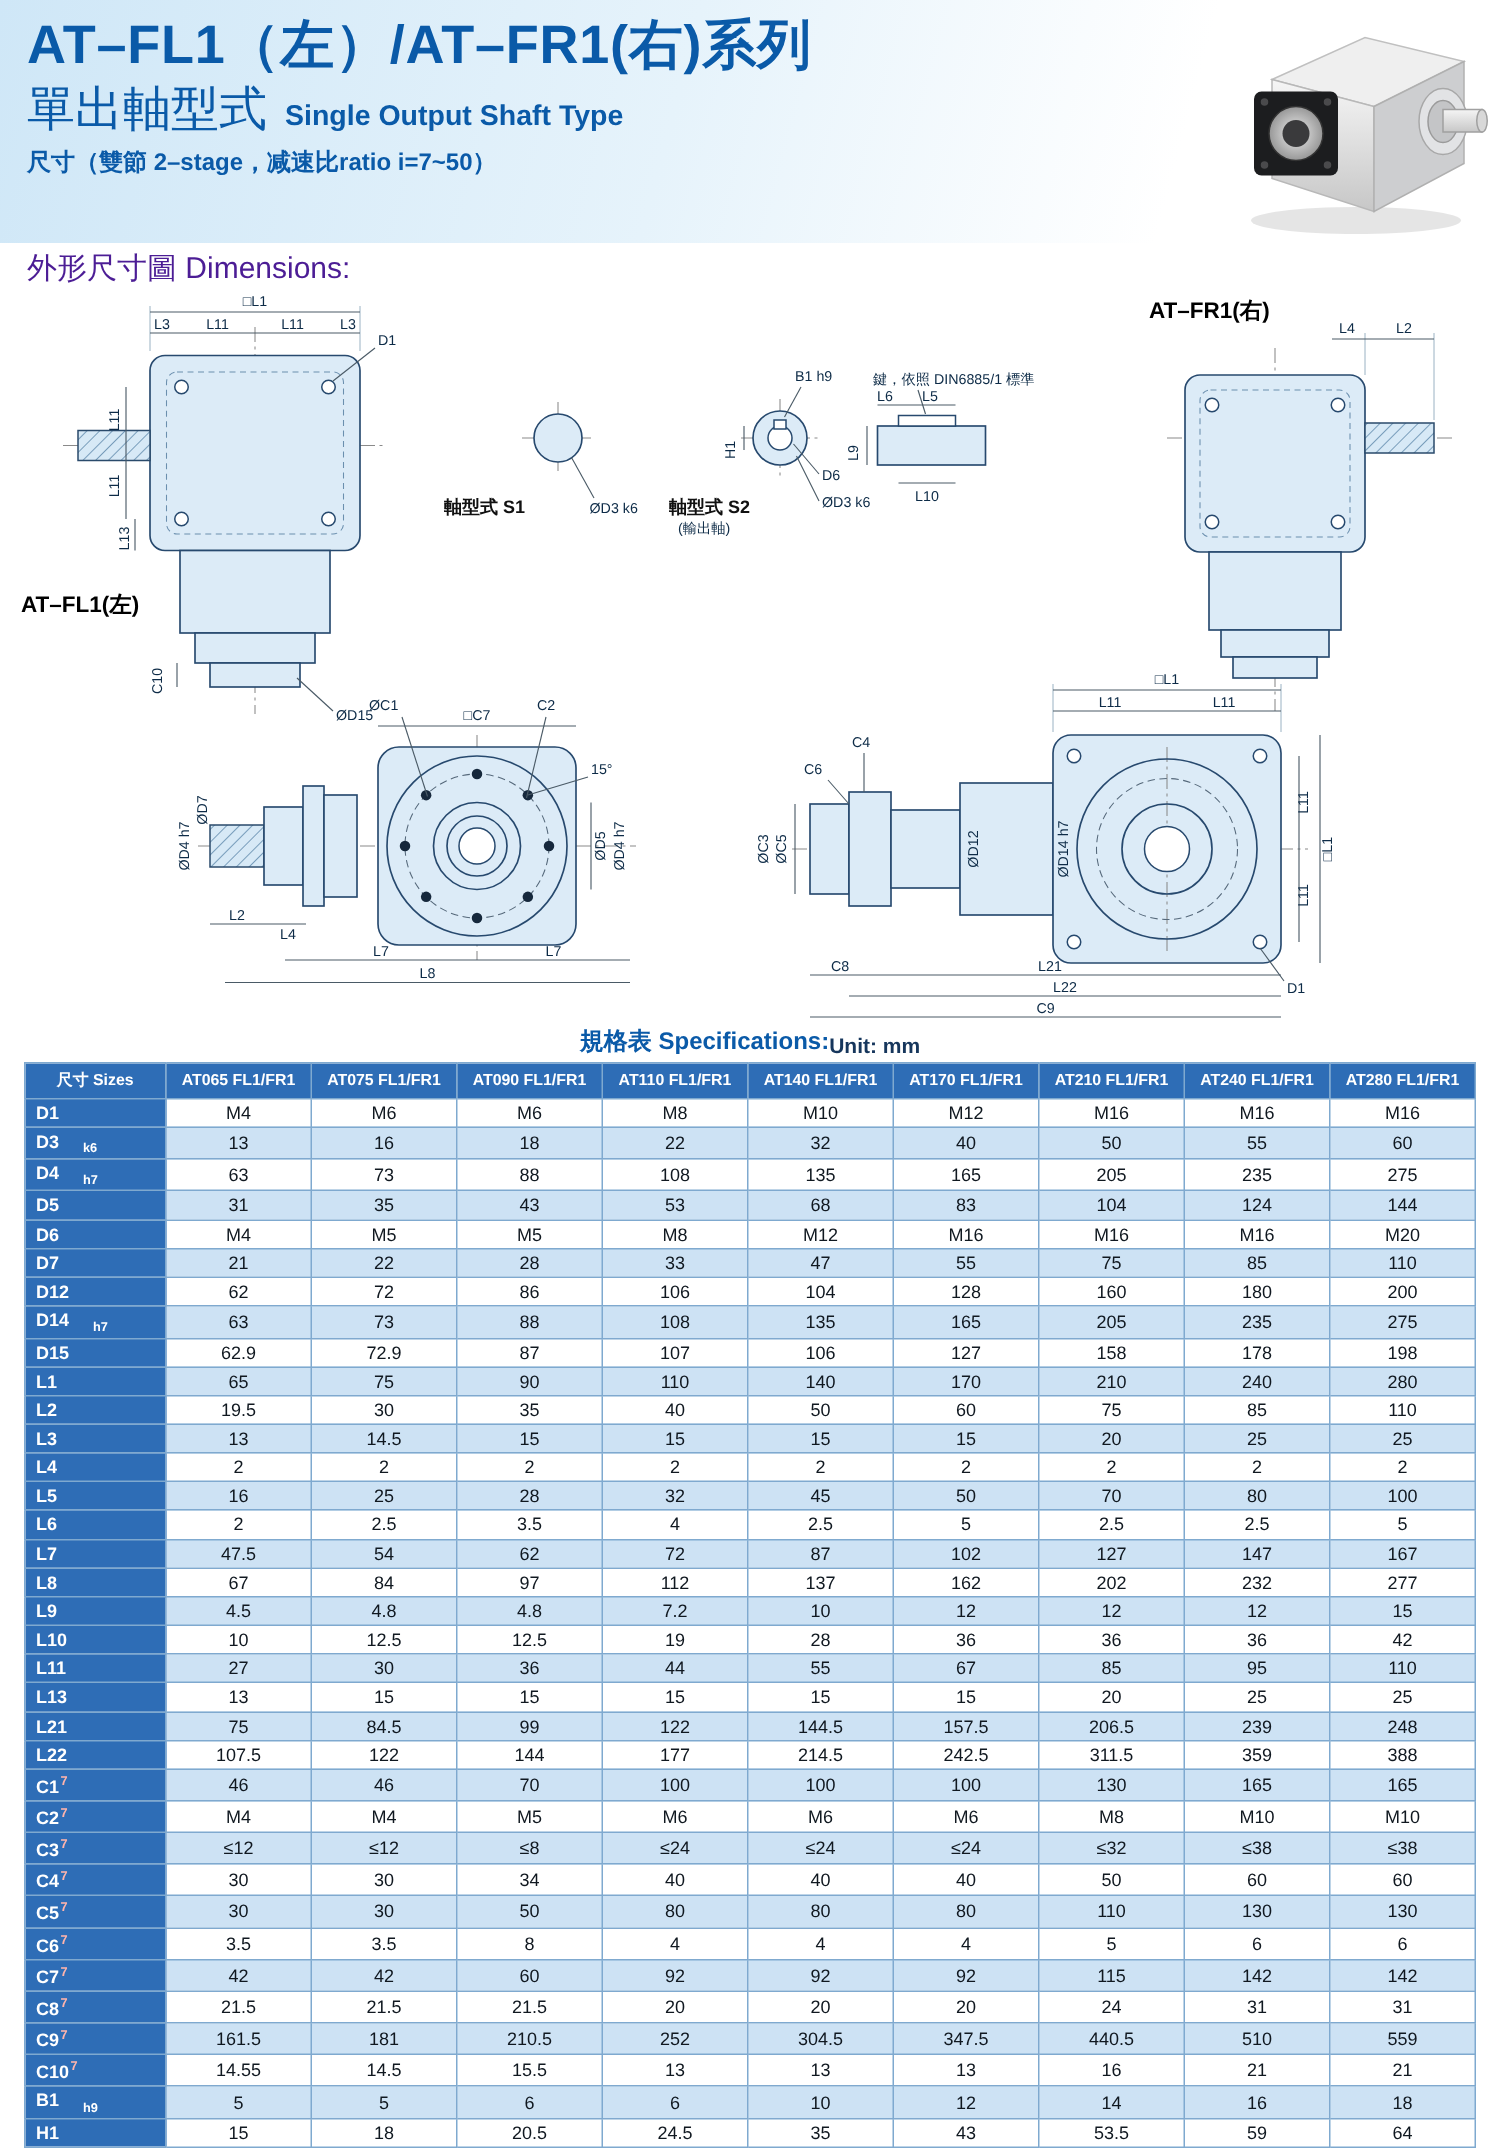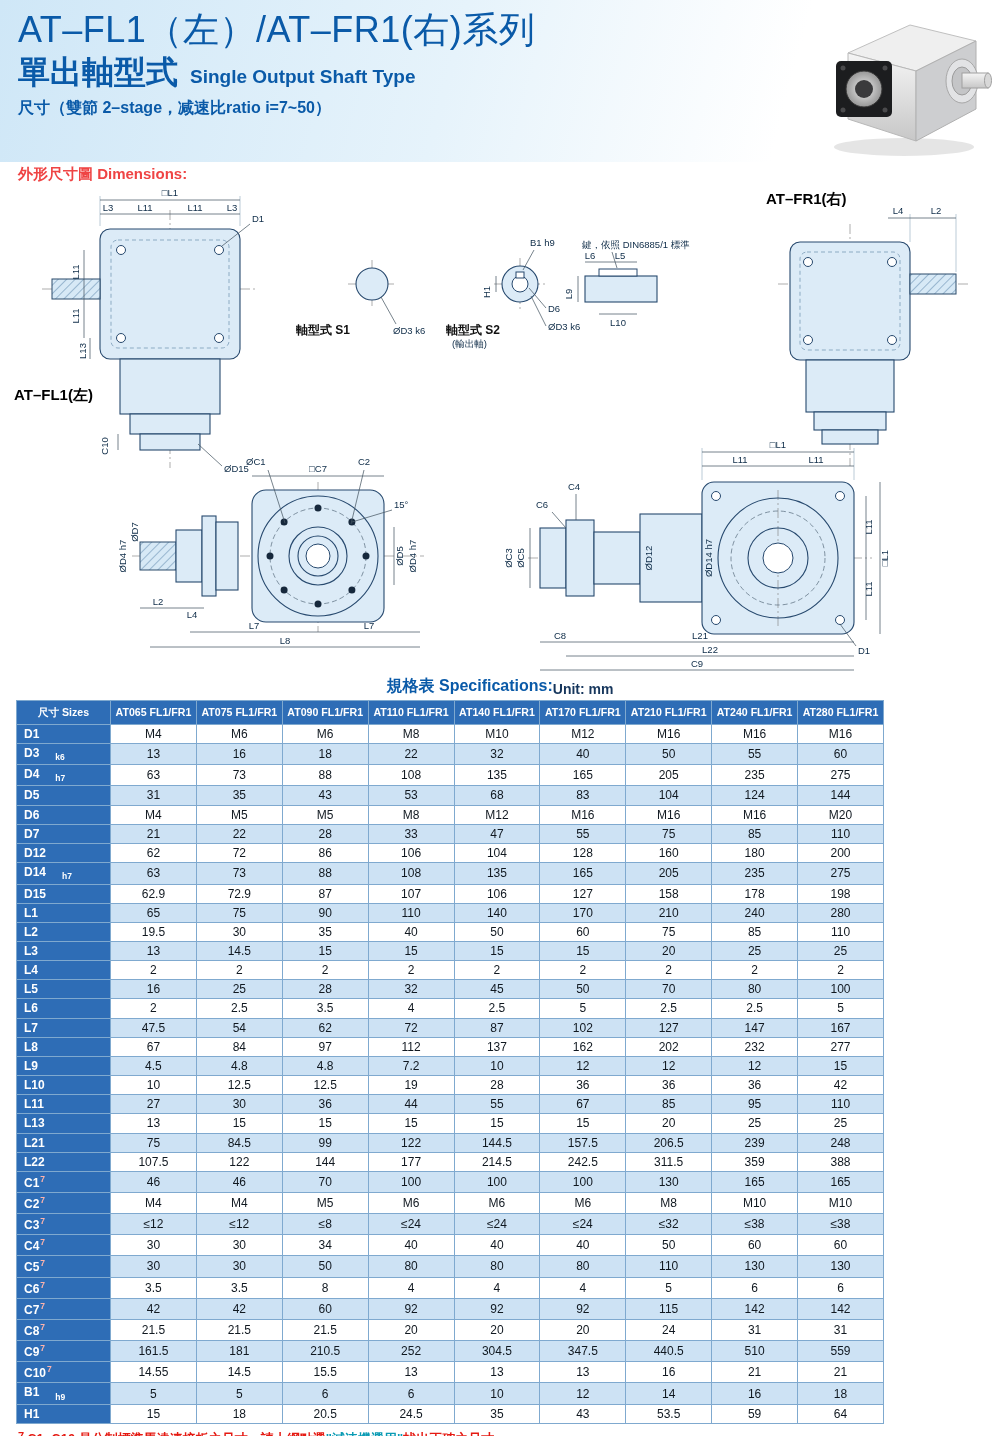--- a/index.html
+++ b/index.html
@@ -4,28 +4,28 @@
 <title>AT-FL1/AT-FR1 Datasheet</title>
 <style>
   *{margin:0;padding:0;box-sizing:border-box}
   html,body{background:#fff}
   body{width:1000px;font-family:"Liberation Sans",sans-serif}
   .page{position:relative;width:1000px;height:1436px;overflow:hidden;background:#fff}
 
   
   .header{position:relative;height:162px;padding:10px 0 0 18px;
     background:linear-gradient(105deg,#cfe7f7 0%,#e6f3fb 45%,#ffffff 78%)}
-  .title1{font-size:36px;font-weight:400;color:#0a5aa8;line-height:1.12;letter-spacing:.5px}
+  .title1{font-size:36px;font-weight:700;color:#0a5aa8;line-height:1.12;letter-spacing:.5px}
   .title2{display:flex;align-items:baseline;gap:12px;margin-top:1px}
-  .title2-zh{font-size:32px;font-weight:700;color:#0a5aa8}
+  .title2-zh{font-size:32px;font-weight:400;color:#0a5aa8}
   .title2-en{font-size:19px;font-weight:700;color:#0a5aa8}
   .title3{font-size:16px;font-weight:700;color:#0a5aa8;margin-top:3px}
   .photo{position:absolute;top:3px;right:8px}
 
-  .dims-heading{margin:3px 0 0 18px;font-size:15px;font-weight:700;color:#ef4444}
+  .dims-heading{margin:3px 0 0 18px;font-size:20px;font-weight:400;color:#4c1d95}
 
   .drawing-wrap{position:relative;height:492px}
 
   
   .part{fill:#dcebf7;stroke:#27496e;stroke-width:1.1}
   .ring{fill:none;stroke:#27496e;stroke-width:1.1}
   .bc{fill:none;stroke:#55687a;stroke-width:.7;stroke-dasharray:5 3}
   .hole{fill:#fff;stroke:#27496e;stroke-width:1}
   .dot{fill:#16283c}
   .thin{fill:none;stroke:#6b8fae;stroke-width:.7;stroke-dasharray:4 3}
@@ -35,21 +35,21 @@
   .dt{font-size:9.5px;fill:#0d2b47}
   .lab{font-size:12px;font-weight:700;fill:#111}
   .cap{font-size:15px;font-weight:800;fill:#000}
 
   
   .specs-bar{display:flex;justify-content:center;align-items:flex-end;margin:0 16px}
   .specs-heading{font-size:16px;font-weight:700;color:#0a5aa8}
   .unit{font-size:14px;font-weight:700;color:#16365c}
 
   
-  table{border-collapse:collapse;table-layout:fixed;width:868px;margin:3px 16px 0}
+  table{border-collapse:collapse;table-layout:fixed;width:968px;margin:3px 16px 0}
   th,td{border:1px solid #7fa9cf;font-size:12px;text-align:center;padding:2px 1px;line-height:1.18;color:#101820}
   thead th{background:#2e6db6;color:#fff;font-size:10.6px;font-weight:700;padding:5px 0}
   tbody th{background:#2e6db6;color:#fff;text-align:left;padding-left:7px;font-size:12px;font-weight:700}
   tbody tr.alt td{background:#cde2f4}
   tbody th sub{font-size:8.5px;font-weight:600;margin-left:16px}
   tbody th sup{font-size:8.5px;font-weight:700;color:#ffb4ac;margin-left:1px}
 
   
   .footnote{margin:6px 0 0 18px;font-size:13px;font-weight:700;color:#e51a12}
   .footnote .marker{font-size:11px;vertical-align:top;margin-right:3px}

